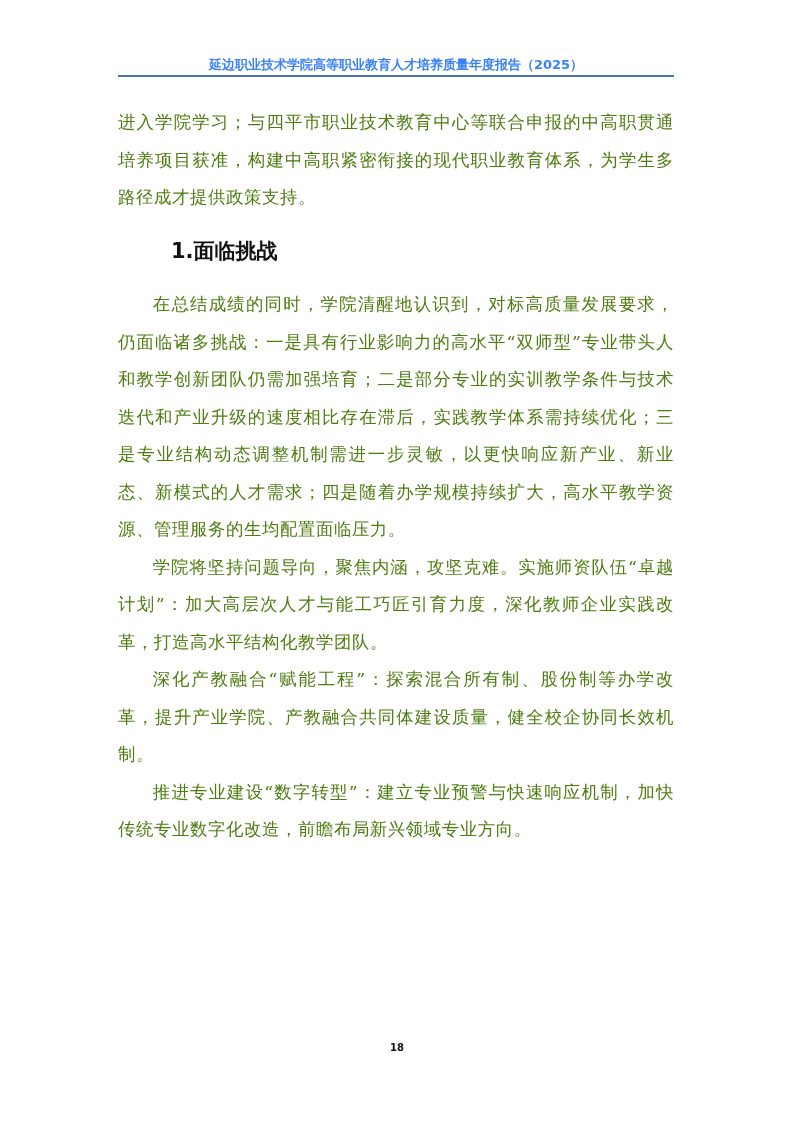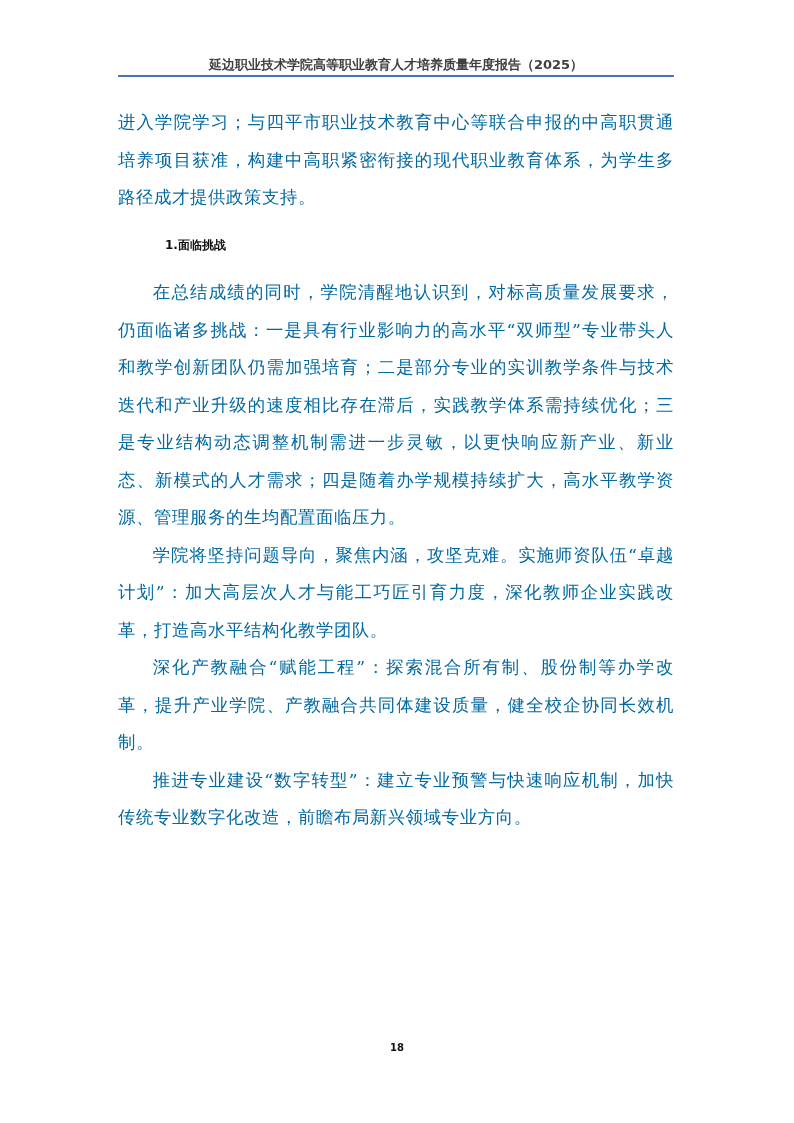--- a/index.html
+++ b/index.html
@@ -18,21 +18,21 @@
     .header {
       position: absolute;
       left: 118px;
       top: 56px;
       width: 556px;
       text-align: center;
       font-family: "DejaVu Sans", "Liberation Sans", sans-serif;
       font-weight: bold;
       font-size: 13px;
       letter-spacing: 0px;
-      color: #404040;
+      color: #3b82f6;
       white-space: nowrap;
     }
     .header-rule {
       position: absolute;
       left: 118px;
       top: 75px;
       width: 556px;
       height: 2px;
       background: #4a76b8;
     }
@@ -42,39 +42,39 @@
       top: 104px;
       width: 556px;
     }
     .p {
       font-size: 17.4px;
       line-height: 37.5px;
       text-align: justify;
       text-align-last: left;
       letter-spacing: 0.6px;
       margin: 0;
-      color: #0369a1;
+      color: #4d7c0f;
     }
     .p.indent {
       text-indent: 2em;
     }
     .h1 {
       font-family: "DejaVu Sans", "Liberation Sans", sans-serif;
       font-weight: bold;
       font-size: 17.4px;
       line-height: 37.5px;
       margin: 0;
       padding-left: 37px;
       color: #111;
     }
     .h2 {
       font-family: "DejaVu Sans", "Liberation Sans", sans-serif;
-      font-size: 12px;
+      font-size: 21px;
       line-height: 37.5px;
-      margin: 10px;
+      margin: 16px;
       padding-left: 37px;
       color: #111;
     }
     .h2.bold {
       font-weight: bold;
     }
     .page-number {
       position: absolute;
       left: 0;
       width: 794px;

